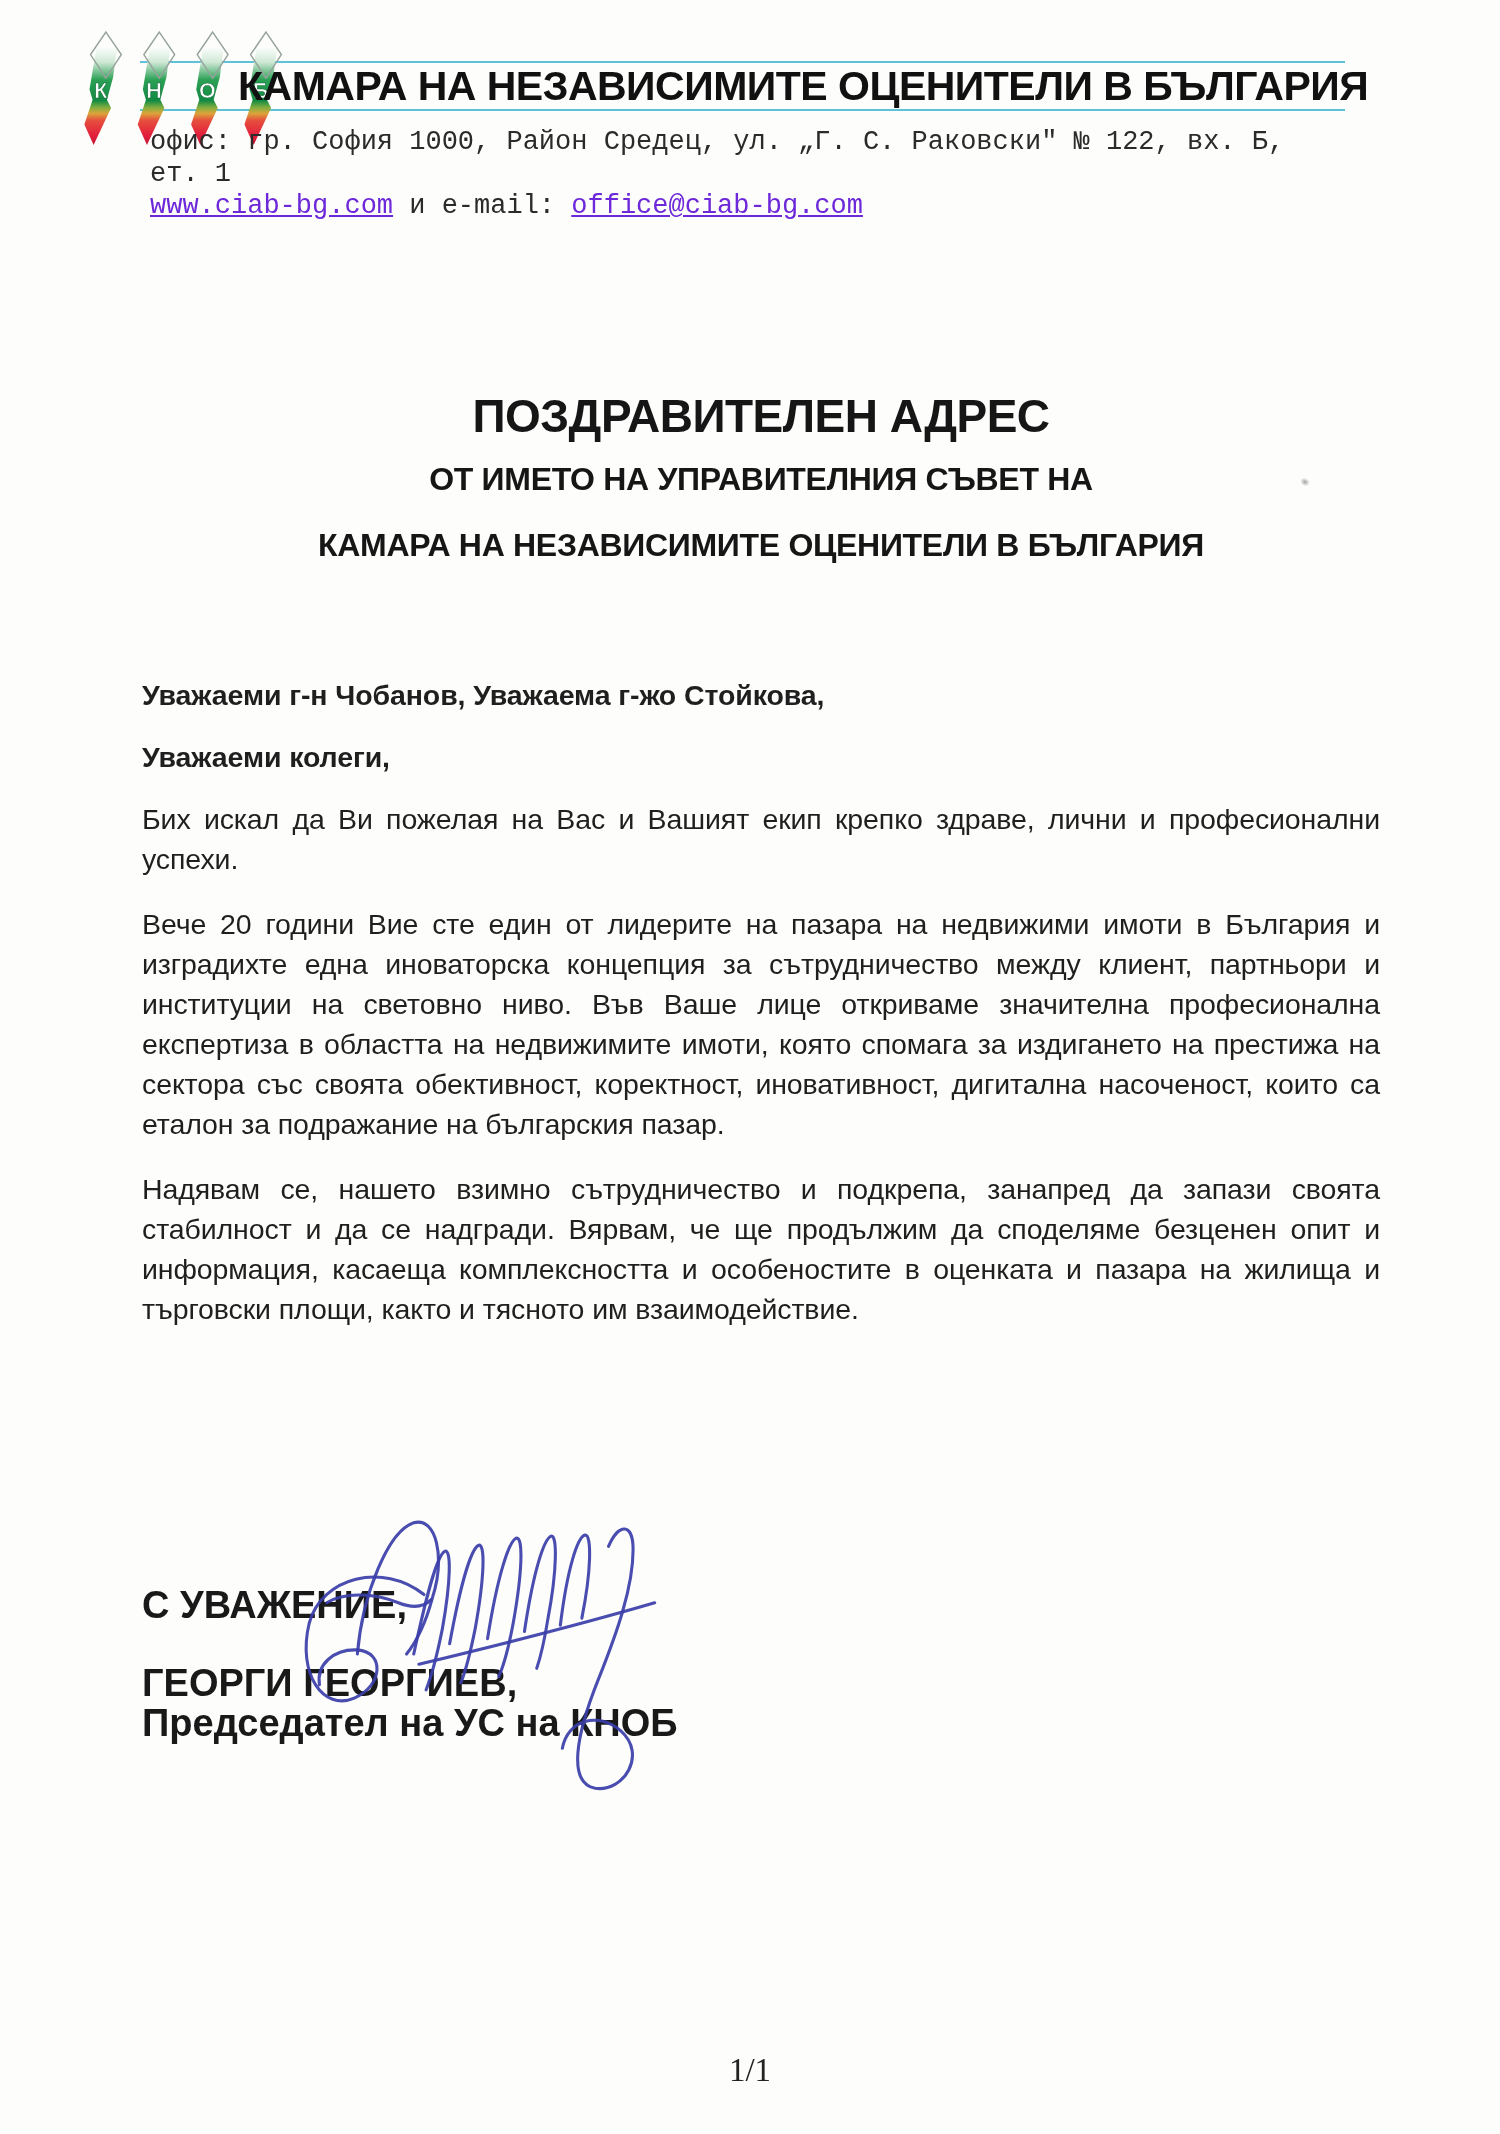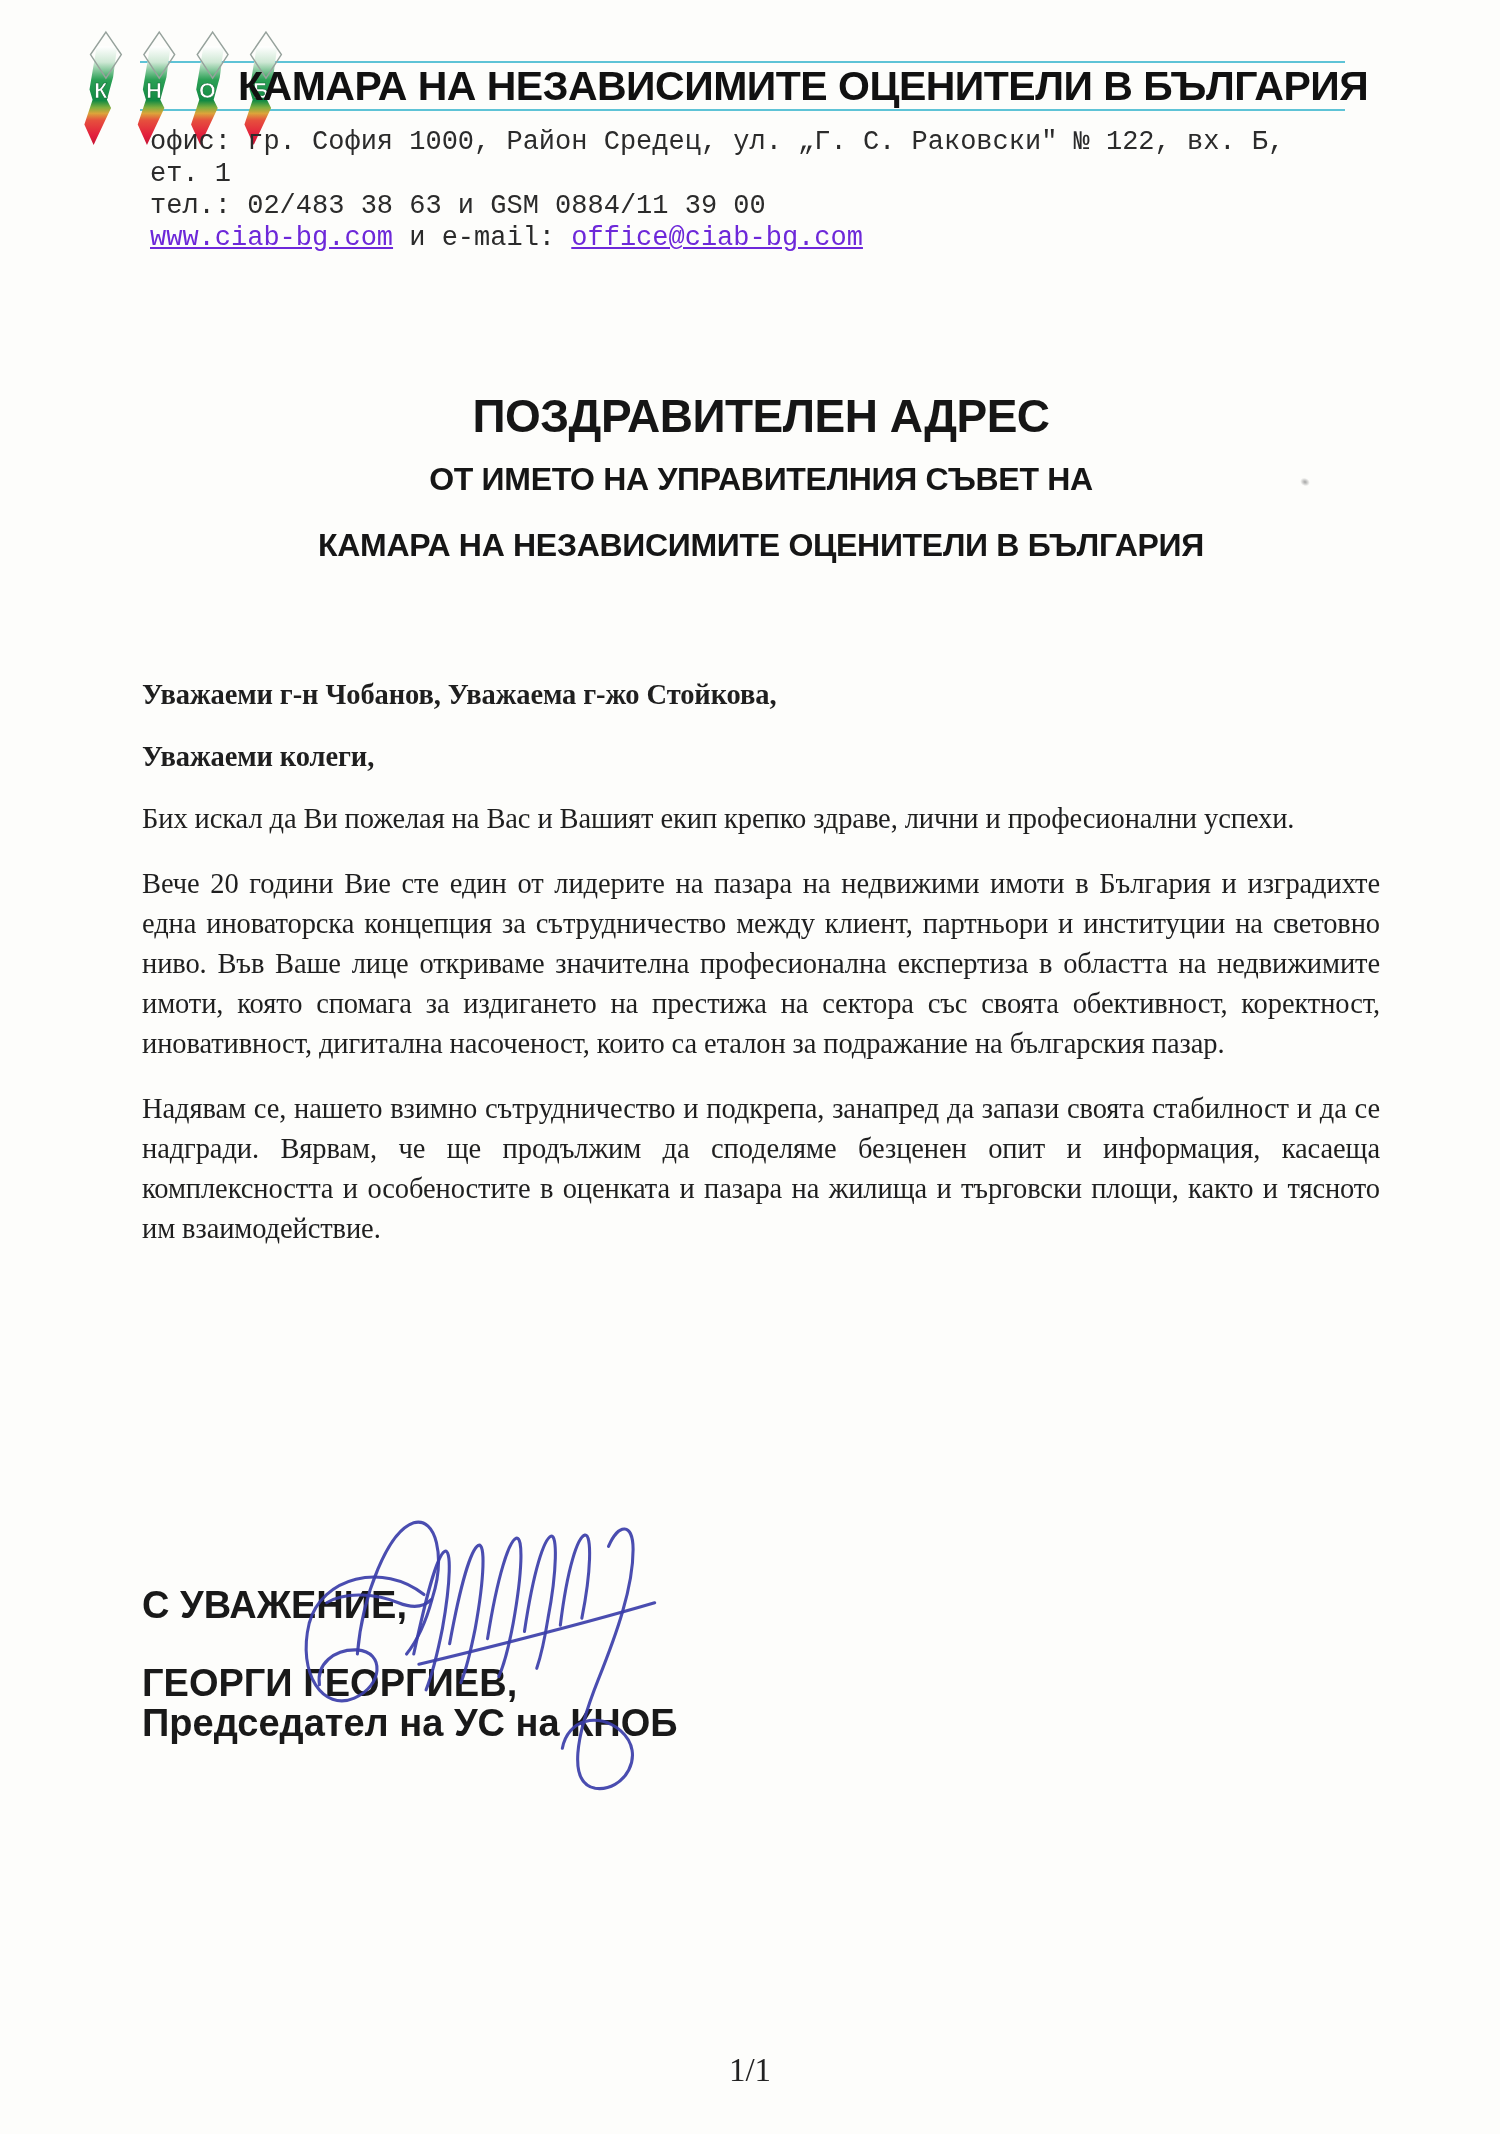--- a/index.html
+++ b/index.html
@@ -48,21 +48,21 @@
     font-size: 32px; font-weight: 700; line-height: 40px;
     letter-spacing: -0.3px; margin-bottom: 26px;
   }
 
   
   .letter-body {
     position: absolute; left: 142px; top: 675px; width: 1238px;
     font-size: 28.5px; line-height: 40px; letter-spacing: -0.1px;
     color: #1f1f1f;
   }
-  .letter-body p { margin: 0; font-family: Liberation Serif, serif; }
+  .letter-body p { margin: 0; }
   .salutation { font-weight: 700; margin-bottom: 22px !important; }
   .para { text-align: justify; margin-bottom: 25px !important; }
 
   
   .signature-block {
     position: absolute; left: 142px; top: 1585px;
     font-weight: 700; font-size: 38px; line-height: 40px; color: #191919;
   }
   .sig-line.name { margin-top: 38px; }
   .signature-ink {
@@ -125,21 +125,20 @@
         <path d="M14,16 L34,16 L30,46 L24,68 L28,76 L11,112 L2,92 L10,68 L7,58 Z" fill="url(#ribbonGrad)"></path>
         <path d="M23,2 L38,24 L23,47 L8,24 Z" fill="none" stroke="#96a29c" stroke-width="1.4"></path>
         <text x="18" y="66" font-size="21" font-weight="bold" fill="#ffffff" stroke="#0e6b33" stroke-width="0.6" text-anchor="middle" font-family="Liberation Sans, sans-serif">Б</text>
       </g>
     </svg>
 
     <h1 class="org-name">КАМАРА НА НЕЗАВИСИМИТЕ ОЦЕНИТЕЛИ В БЪЛГАРИЯ</h1>
 
     <div class="addr-block">
       <div class="addr-line">офис: гр. София 1000, Район Средец, ул. „Г. С. Раковски" № 122, вх. Б, ет. 1</div>
-      <div class="addr-line">тел.: 02/483 38 63 и GSM 0884/11 39 00</div>
       <div class="addr-line"><a href="#">www.ciab-bg.com</a><span> и e-mail: </span><a href="#">office@ciab-bg.com</a></div>
     </div>
   </div>
 
   <div class="title-block">
     <div class="doc-title">ПОЗДРАВИТЕЛЕН АДРЕС</div>
     <div class="doc-subtitle">ОТ ИМЕТО НА УПРАВИТЕЛНИЯ СЪВЕТ НА</div>
     <div class="doc-subtitle">КАМАРА НА НЕЗАВИСИМИТЕ ОЦЕНИТЕЛИ В БЪЛГАРИЯ</div>
   </div>
 

